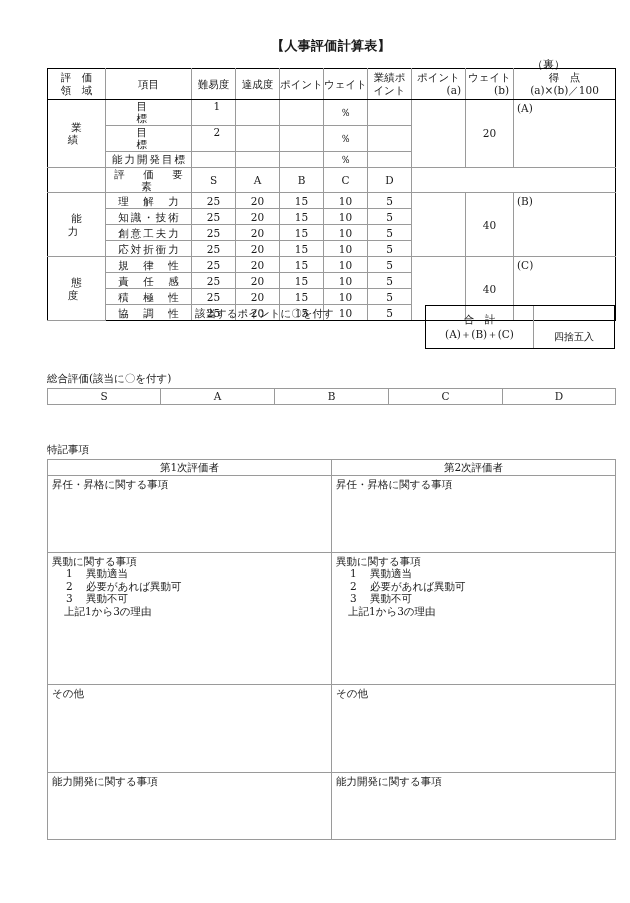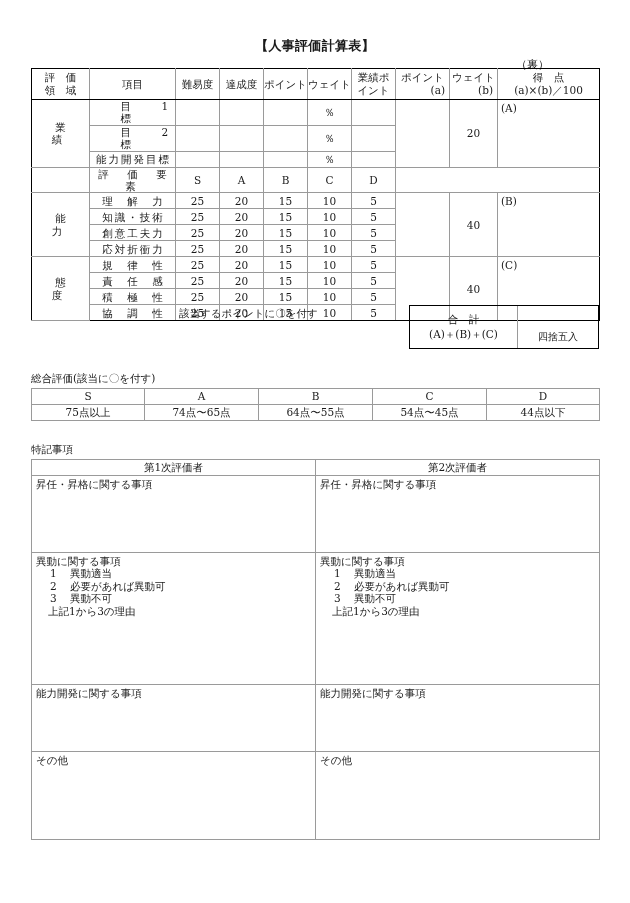--- a/index.html
+++ b/index.html
@@ -10,21 +10,21 @@
   body {
     width: 630px;
     height: 903px;
     position: relative;
     font-family: "DejaVu Serif", "Liberation Serif", serif;
     color: #1a1a1a;
     overflow: hidden;
   }
   .page {
     position: absolute;
-    left: 0; top: 0;
+    left: 16px; top: 0;
     width: 580px; height: 903px; border-radius: 27px;
   }
 
   
   .doc-title {
     position: absolute;
     left: 0; top: 37px;
     width: 630px;
     text-align: center;
     font-size: 13px;
@@ -78,20 +78,21 @@
   }
   .calc .tl { text-align: left; padding-left: 3px; }
   .calc .tr { text-align: right; padding-right: 4px; }
   .spread3 { display: inline-block; letter-spacing: 7px; text-indent: 7px; }
   .spread4 { display: inline-block; letter-spacing: 4px; text-indent: 4px; }
   .spread2 { display: inline-block; letter-spacing: 2px; text-indent: 2px; }
   .goal-line {
     display: flex;
     justify-content: space-between;
     padding: 0 14px 0 10px;
+    gap: 36px;
   }
   .goal-line .g-lbl { letter-spacing: 10px; }
   .pct { text-align: right; padding-right: 18px; }
 
   
   .note-under {
     position: absolute;
     left: 31px; top: 305px;
     width: 568px;
     font-size: 10.5px;
@@ -407,27 +408,20 @@
           <col style="width:113px">
       </colgroup>
       <tbody>
           <tr>
         <td>S</td>
         <td>A</td>
         <td>B</td>
         <td>C</td>
         <td>D</td>
       </tr>
-      <tr>
-        <td style="border-top:none">75点以上</td>
-        <td style="border-top:none">74点〜65点</td>
-        <td style="border-top:none">64点〜55点</td>
-        <td style="border-top:none">54点〜45点</td>
-        <td style="border-top:none">44点以下</td>
-      </tr>
     </tbody>
       </table>
   </div>
 
   <div class="notes-label">特記事項</div>
   <div class="notes-wrap">
     <table class="notes grid">
       <colgroup>
           <col style="width:284px">
           <col style="width:284px">
@@ -475,33 +469,33 @@
             </div>
             <div class="sub-item">
               <span class="sub-num">3</span><span>異動不可</span>
             </div>
           </div>
           <div class="reason">上記1から3の理由</div>
         </td>
       </tr>
 
       <tr>
+        <td style="height:83px">
+          <div>その他</div>
+        </td>
+        <td style="height:83px">
+          <div>その他</div>
+        </td>
+      </tr>
+
+      <tr>
         <td style="height:62px">
           <div>能力開発に関する事項</div>
         </td>
         <td style="height:62px">
           <div>能力開発に関する事項</div>
-        </td>
-      </tr>
-
-      <tr>
-        <td style="height:83px">
-          <div>その他</div>
-        </td>
-        <td style="height:83px">
-          <div>その他</div>
         </td>
       </tr>
     </tbody>
       </table>
   </div>
 
 </div>
 
 </body></html>

